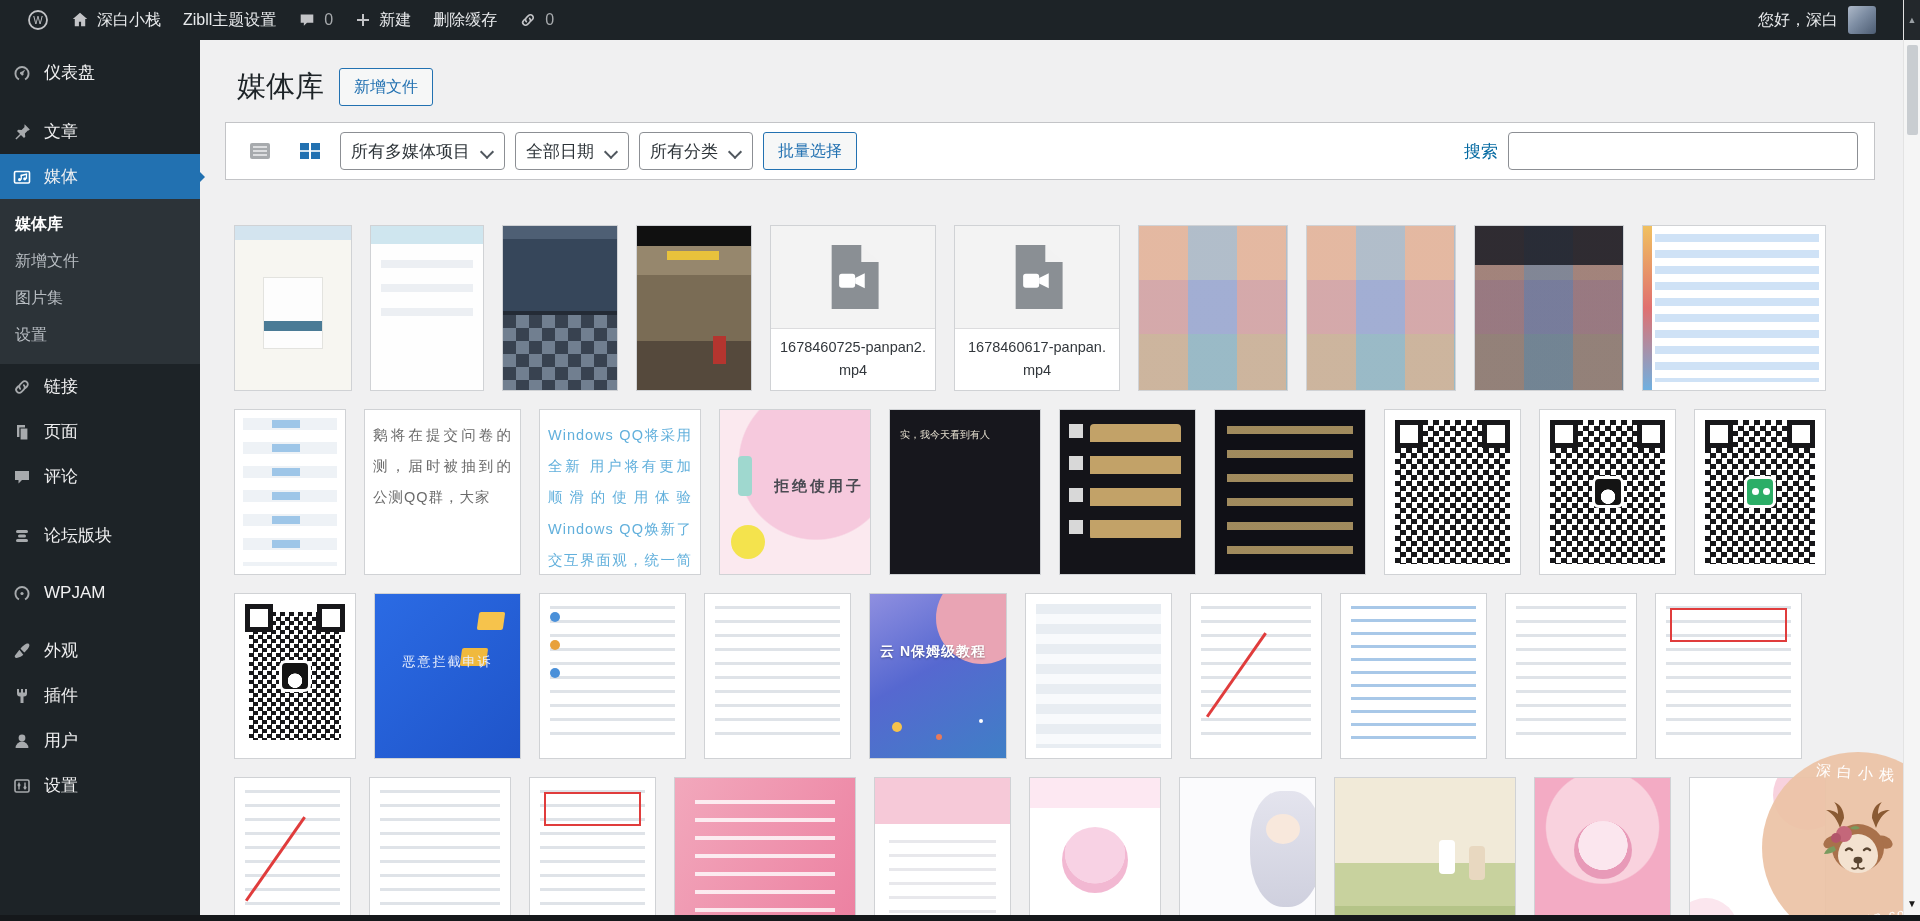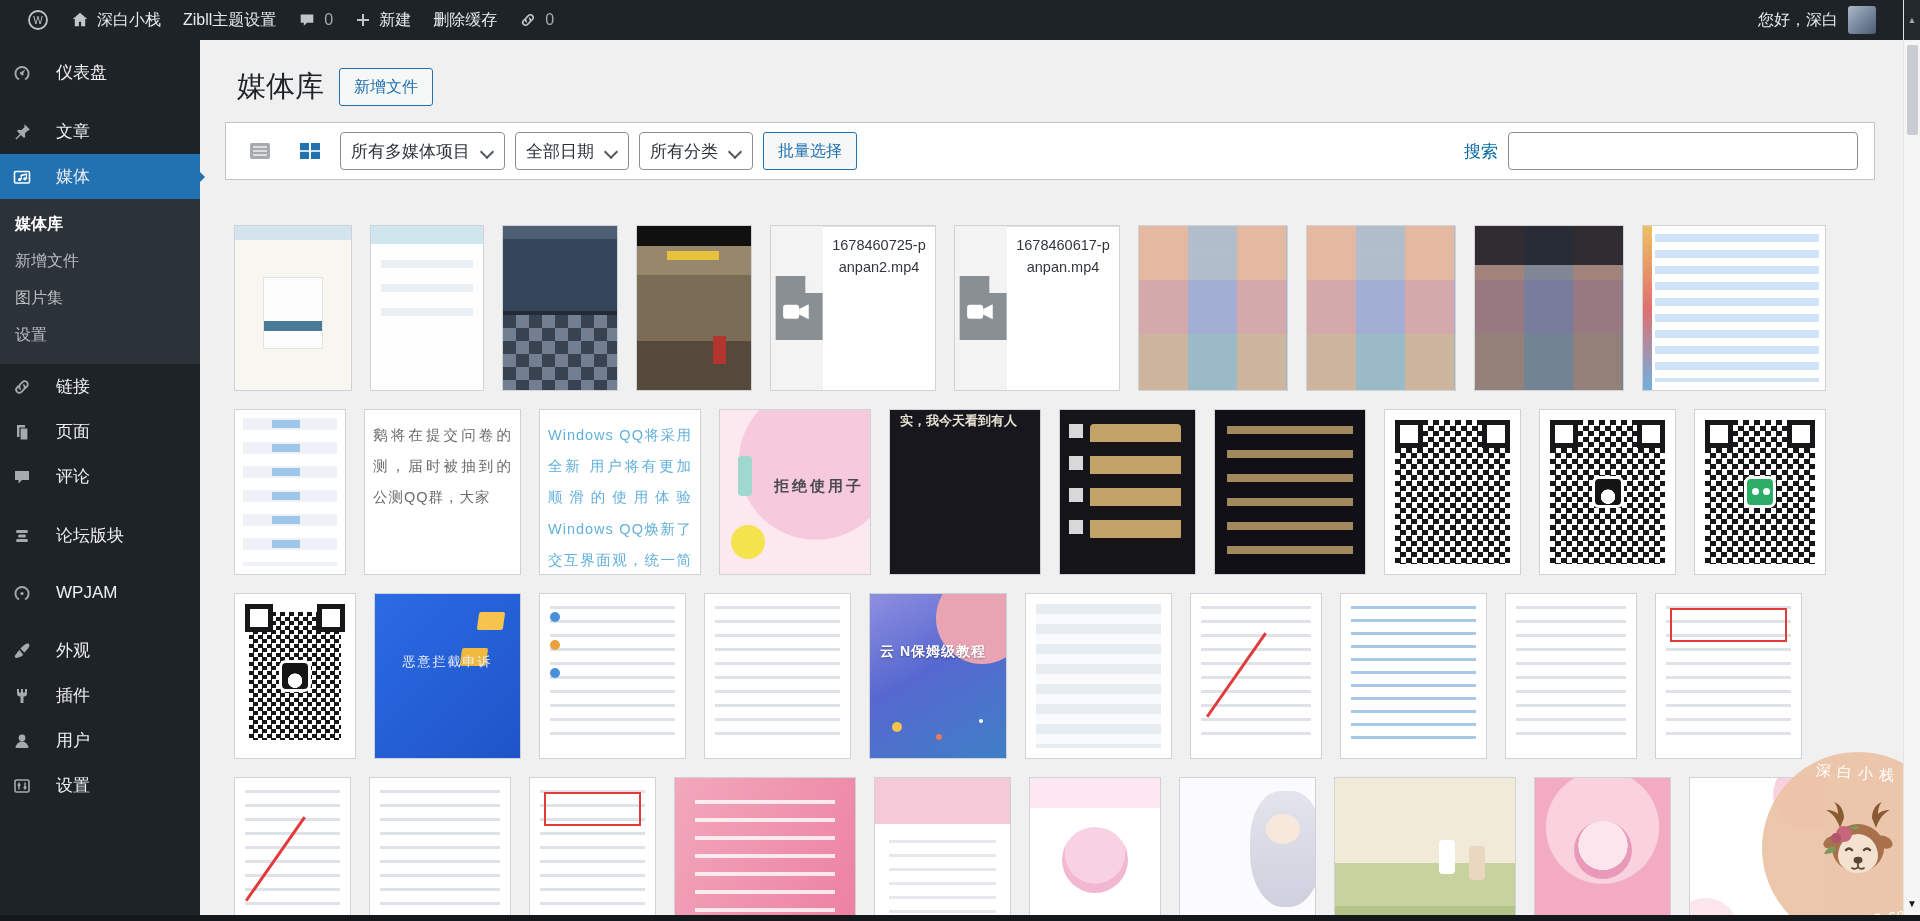--- a/index.html
+++ b/index.html
@@ -12,21 +12,21 @@
   .ab-item { display:flex; align-items:center; gap:8px; padding:0 11px; height:40px; cursor:pointer; white-space:nowrap; }
   .ab-item svg { flex:none; }
   .ab-count { color:#a7aaad; }
   .ab-right { margin-left:auto; display:flex; align-items:center; gap:10px; padding-right:28px; }
   .avatar { width:28px; height:28px; border-radius:3px;
     background:linear-gradient(135deg,#aeb9c9 0%,#7d8da3 45%,#4c5c72 100%); }
 
   
   .sidebar { position:fixed; top:40px; left:0; bottom:0; width:200px; background:#1d2327; z-index:40;
     padding-top:10px; }
-  .menu-item { position:relative; display:flex; align-items:center; gap:24px; padding:11px 10px 11px 12px;
+  .menu-item { position:relative; display:flex; align-items:center; gap:12px; padding:11px 10px 11px 12px;
     color:#f0f0f1; font-size:17px; cursor:pointer; }
   .menu-item svg { flex:none; }
   .menu-item.active { background:#2271b1; }
   .menu-item.active::after { content:""; position:absolute; right:-14px; top:50%; margin-top:-9px;
     border:9px solid transparent; border-left-color:#2271b1; }
   .submenu { background:#2c3338; padding:7px 0 10px; }
   .submenu-item { padding:8px 12px 8px 15px; font-size:16px; color:#b7bcc1; cursor:pointer; }
   .submenu-item.current { color:#ffffff; font-weight:bold; }
   .sep { height:14px; }
 
@@ -85,21 +85,21 @@
   .t-table-screenshot::before { content:""; position:absolute; inset:8px;
     background:repeating-linear-gradient(180deg,#eef2f6 0 12px, #fff 12px 24px); }
   .t-table-screenshot::after { content:""; position:absolute; left:34%; top:10px; bottom:10px; width:28px;
     background:repeating-linear-gradient(180deg,#9ec6e8 0 8px, transparent 8px 24px); }
   .t-text-note .ovl { color:var(--c,#666); letter-spacing:1px; font-size:14.5px; line-height:2.15; text-align:justify; }
   .t-illustration-pink { background:radial-gradient(circle at 64% 32%, #f6c9dd 0 52%, #fbe9ef 53%); }
   .t-illustration-pink::before { content:""; position:absolute; left:7%; bottom:9%; width:34px; height:34px; border-radius:50%; background:#f4e34d; }
   .t-illustration-pink::after { content:""; position:absolute; left:12%; top:28%; width:14px; height:40px; border-radius:4px; background:#9fd8cf; }
   .t-illustration-pink .ovl { inset:auto; position:absolute; top:38%; left:36%; padding:0; color:#4a4a52; font-size:15px; font-weight:bold; letter-spacing:3px; }
   .t-chat-dark { background:#17171d; }
-  .t-chat-dark .ovl { color:#e8e2d2; font-size:13px; padding:0 10px; line-height:1.7;font-weight:bold; }
+  .t-chat-dark .ovl { color:#e8e2d2; font-size:10px; padding:16px 10px; line-height:1.7; }
   .t-chat-dark-gold { background:#141419; }
   .t-chat-dark-gold::before { content:""; position:absolute; left:30px; right:14px; top:14px; bottom:34px;
     background:repeating-linear-gradient(180deg,#c2a268 0 18px, transparent 18px 32px); border-radius:4px; }
   .t-chat-dark-gold::after { content:""; position:absolute; left:9px; top:14px; bottom:34px; width:14px;
     background:repeating-linear-gradient(180deg,#d8d8d8 0 14px, transparent 14px 32px); }
   .t-chat-dark-2 { background:#101016; }
   .t-chat-dark-2::before { content:""; position:absolute; inset:16px 12px;
     background:repeating-linear-gradient(180deg,#baa06a 0 8px, transparent 8px 24px); opacity:.85; }
   [class*="t-qr-code"] { background:#fff; }
   .qrpat { position:absolute; inset:10px; background:repeating-conic-gradient(#17171a 0 25%, #ffffff 0 50%); background-size:11px 11px; }
@@ -149,21 +149,21 @@
   .t-anime-field::before { content:""; position:absolute; left:58%; top:38%; width:16px; height:34px; border-radius:4px;
     background:#fff; box-shadow:30px 6px 0 #e8d8c0; }
   .t-anime-anya { background:radial-gradient(circle at 50% 30%, #f9d2de 0 42%, #f3abc4 43%); }
   .t-anime-anya::before { content:""; position:absolute; left:50%; top:26%; width:58px; height:58px; transform:translateX(-50%);
     border-radius:50%; background:radial-gradient(circle at 50% 42%, #fbe6ee 0 55%, #e89ab8 56%); }
   .t-anime-card { background:#fff; }
   .t-anime-card::before { content:""; position:absolute; right:-18px; top:-18px; width:70px; height:70px; border-radius:50%; background:#f8d2de; }
   .t-anime-card::after { content:""; position:absolute; left:-16px; bottom:-20px; width:64px; height:64px; border-radius:50%; background:#fbe6ee; }
 
   
-  .t-video-file { background:#f4f4f4; display:flex; flex-direction:row; }
+  .t-video-file { background:#f4f4f4; display:flex; flex-direction:column; }
   .vthumb { flex:1; display:flex; align-items:center; justify-content:center; background:#f3f3f3; }
   .fname { background:#fff; border-top:1px solid #dcdcde; padding:7px 8px 9px; font-size:14.5px; color:#32373c;
     text-align:center; line-height:1.55; word-break:break-all; }
 
   
   .watermark { position:fixed; left:1762px; top:752px; width:192px; height:192px; border-radius:50%;
     background:rgba(236,195,166,.93); z-index:45; overflow:hidden; }
   .wm-top { position:absolute; top:12px; left:0; width:100%; text-align:center; color:#fff; font-size:15px;
     letter-spacing:6px; transform:rotate(4deg); }
   .wm-bottom { position:absolute; bottom:18px; left:0; width:100%; text-align:center; color:#fff; font-size:13px;

